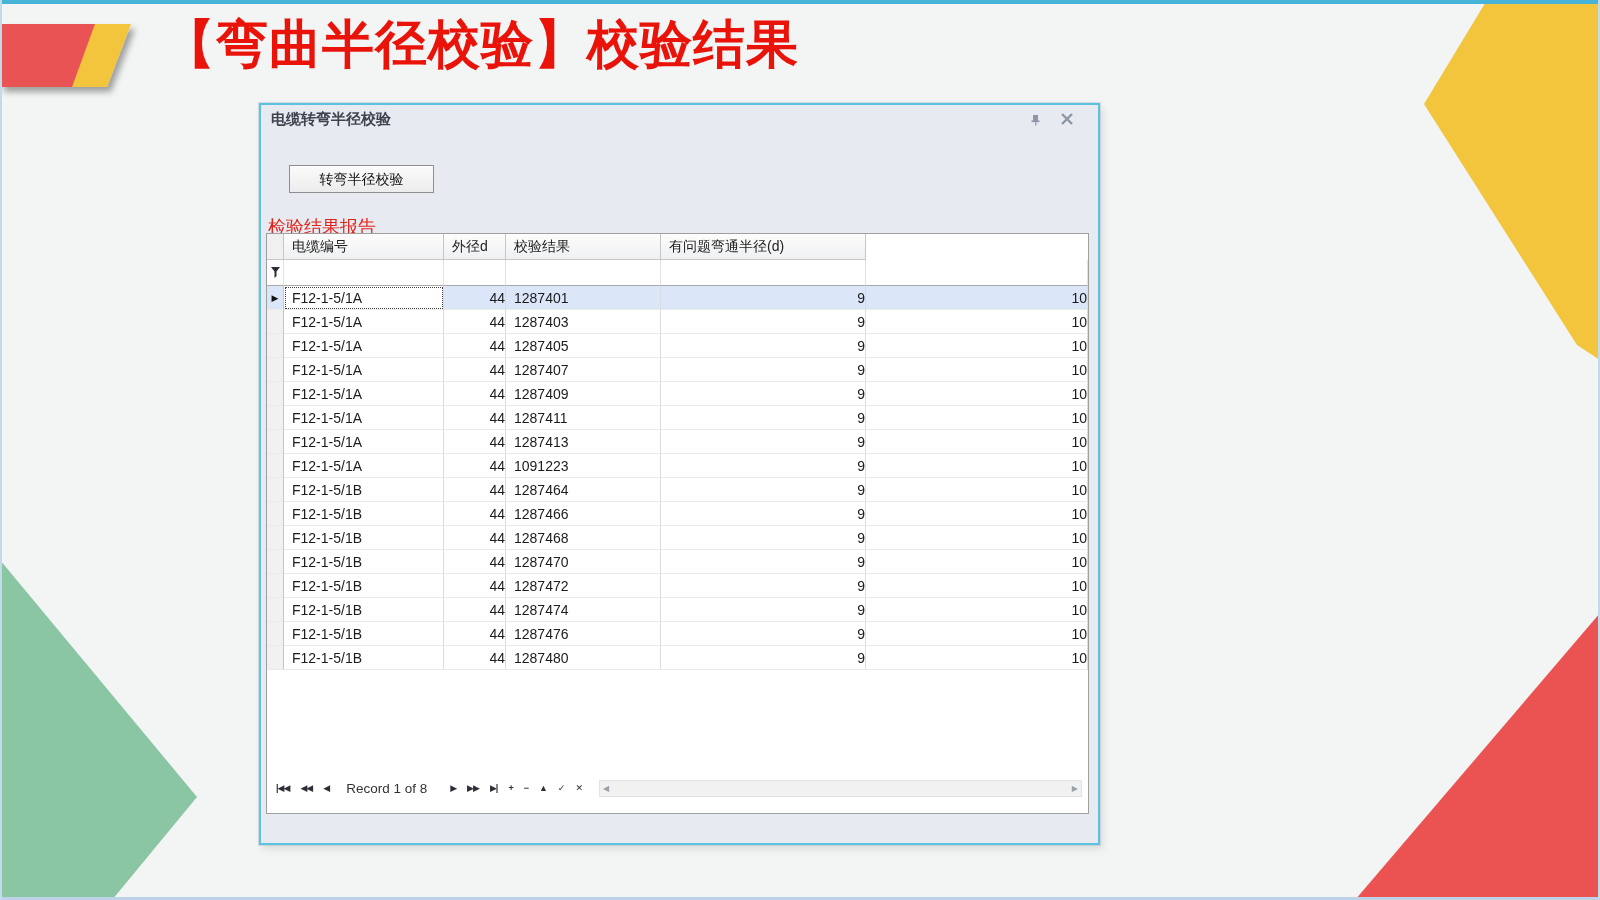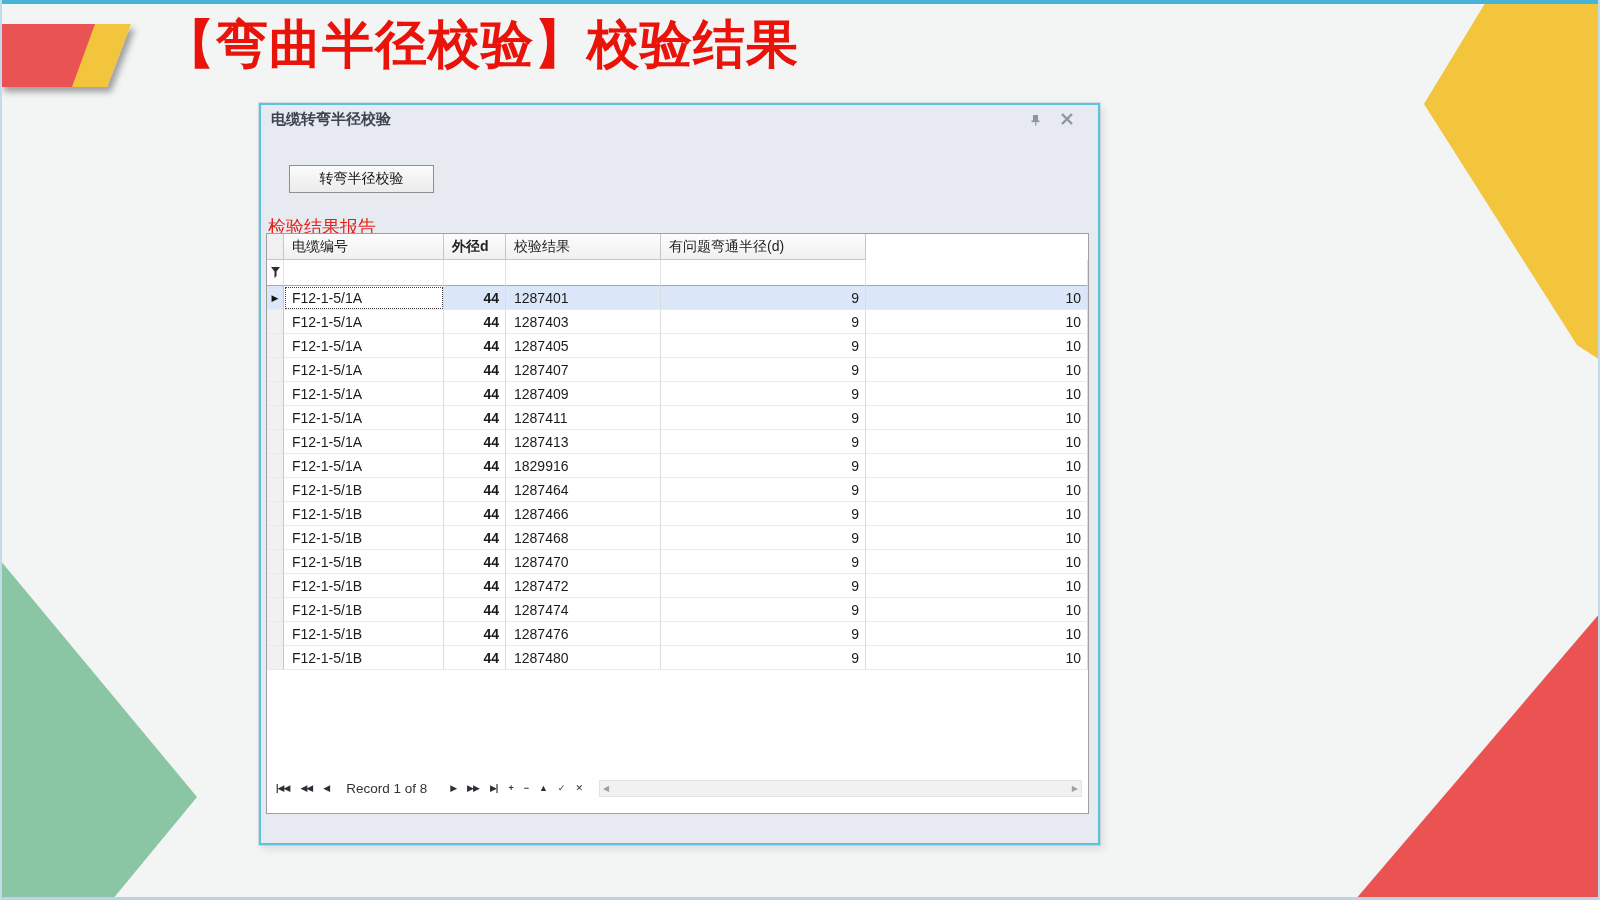--- a/index.html
+++ b/index.html
@@ -39,41 +39,41 @@
   }
   .dialog-title { font-size:15px; font-weight:bold; color:#3e4350; }
   .titlebar-icons { margin-left:auto; display:flex; align-items:center; gap:18px; padding-right:14px; }
   .tb-icon { width:14px; height:14px; cursor:default; display:flex; align-items:center; justify-content:center; }
 
   .check-button {
     position:absolute; left:28px; top:60px; width:145px; height:28px;
     background:linear-gradient(#fbfbfb,#ececee);
     border:1px solid #8f8f8f;
     font-size:14px; color:#111; text-align:center; line-height:26px;
-    font-family:Liberation Mono, monospace;
+    font-family:Liberation Sans, sans-serif;
   }
   .report-label {
     position:absolute; left:7px; top:110px;
     font-size:18px; color:#e02419;
   }
 
   
   .grid {
     position:absolute; left:5px; top:128px; width:823px; height:581px;
     background:#ffffff; border:1px solid #9f9f9f;
     display:flex; flex-direction:column;
     font-size:14px; color:#1b1b1b;
   }
   .grow { display:flex; flex:0 0 auto; }
   .cell { overflow:hidden; white-space:nowrap; flex:0 0 auto; display:flex; align-items:center; }
   .ind  { width:17px; flex:0 0 17px; background:#f0f0f1; border-right:1px solid #c6c6c6; justify-content:center; }
-  .col-cable { width:160px; } .col-od { width:62px;font-weight:bold; } .col-bend { width:155px; }
+  .col-cable { width:160px; } .col-od { width:62px; } .col-bend { width:155px; }
   .col-radius { width:205px; } .col-min_radius { width:222px; }
   .al { padding-left:8px; justify-content:flex-start; }
-  .ar { padding-right:6px; justify-content:flex-end; }
+  .ar { justify-content:flex-end; }
 
   .hdr { height:26px; }
   .hdr .cell { background:linear-gradient(#fdfdfd,#eff0f2); border-right:1px solid #c6c6c6; border-bottom:1px solid #c6c6c6; color:#222; }
   .hdr .ind { background:#f0f0f1; }
 
   .flt { height:26px; }
   .flt .cell { background:#fff; border-right:1px solid #e2e2e2; border-bottom:1px solid #a9a9a9; }
   .flt .ind { background:#fdfdfd; border-bottom:1px solid #a9a9a9; }
 
   .row { height:24px; }
@@ -227,21 +227,21 @@
           <div class="cell col-cable al">F12-1-5/1A</div>
           <div class="cell col-od ar">44</div>
           <div class="cell col-bend al">1287413</div>
           <div class="cell col-radius ar">9</div>
           <div class="cell col-min_radius ar">10</div>
         </div>
         <div class="grow row">
           <div class="cell ind"></div>
           <div class="cell col-cable al">F12-1-5/1A</div>
           <div class="cell col-od ar">44</div>
-          <div class="cell col-bend al">1829916</div>
+          <div class="cell col-bend al">1091223</div>
           <div class="cell col-radius ar">9</div>
           <div class="cell col-min_radius ar">10</div>
         </div>
         <div class="grow row">
           <div class="cell ind"></div>
           <div class="cell col-cable al">F12-1-5/1B</div>
           <div class="cell col-od ar">44</div>
           <div class="cell col-bend al">1287464</div>
           <div class="cell col-radius ar">9</div>
           <div class="cell col-min_radius ar">10</div>

